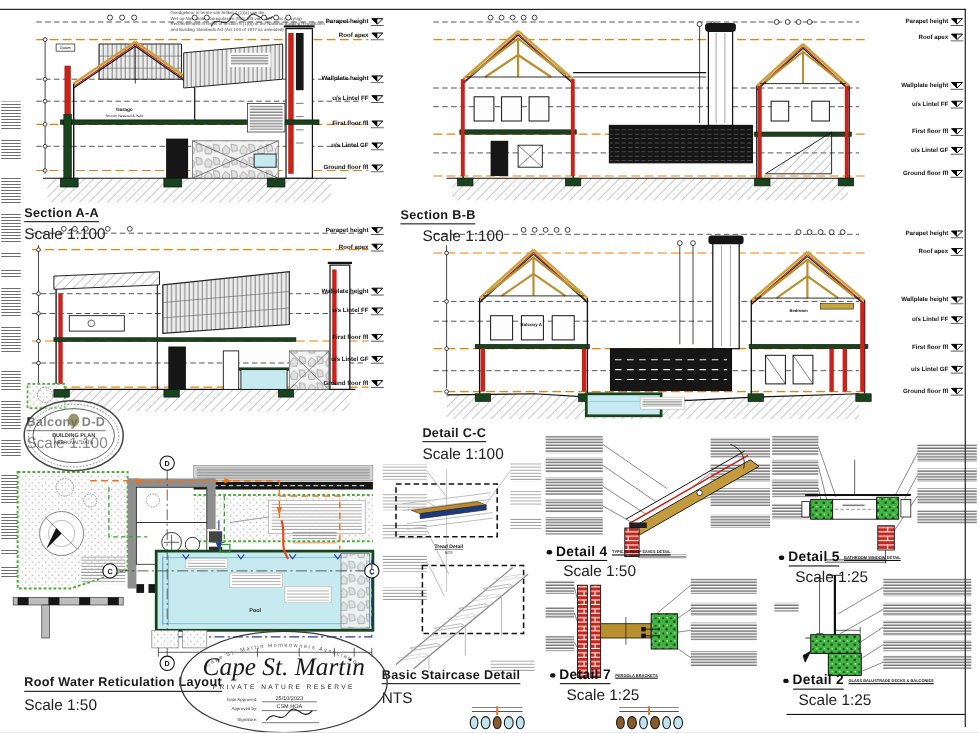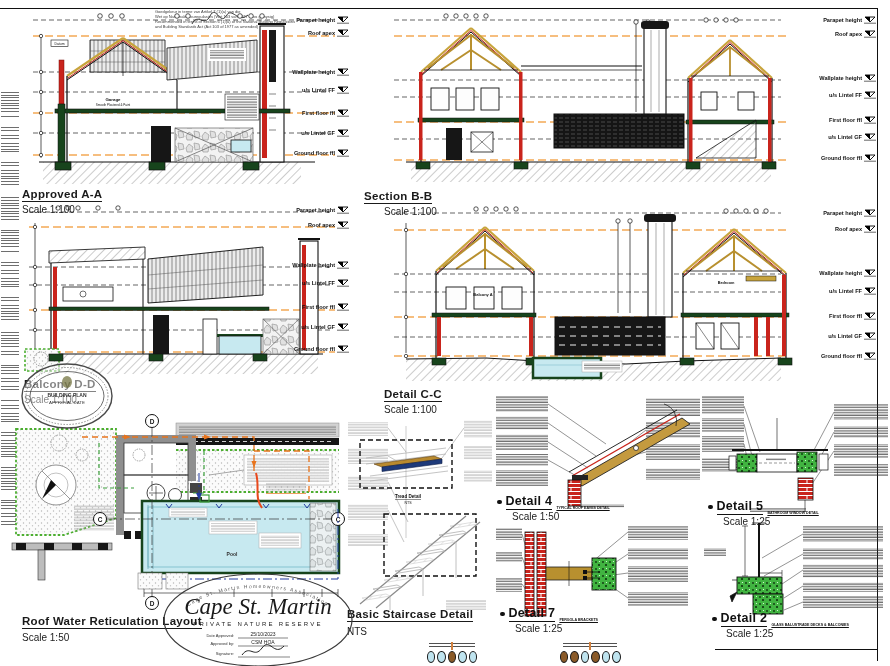--- a/index.html
+++ b/index.html
@@ -3,22 +3,22 @@
 <meta charset="utf-8">
 <style>
   html,body{margin:0;padding:0;background:#ddd;}
   #sheet{position:relative;width:890px;height:666px;background:#fff;overflow:hidden;
          font-family:"Liberation Sans",sans-serif;color:#111;}
   svg.draw{position:absolute;overflow:visible;}
   .frame{position:absolute;background:#111;}
   
   .stitle{position:absolute;font-weight:bold;font-size:11.5px;color:#1a1a1a;
           border-bottom:1.6px solid #1a1a1a;padding-bottom:1px;letter-spacing:.3px;white-space:nowrap;}
-  .sscale{position:absolute;font-size:10px;color:#222;white-space:nowrap;}
-  .dtitle{position:absolute;display:flex;align-items:flex-end;gap:4px;white-space:nowrap;}
+  .sscale{position:absolute;font-size:14px;color:#222;white-space:nowrap;}
+  .dtitle{position:absolute;display:flex;align-items:center;gap:4px;white-space:nowrap;}
   .dtitle .bullet{width:4.5px;height:4.5px;border-radius:50%;background:#111;align-self:center;}
   .dtitle b{font-size:12.5px;border-bottom:1.3px solid #111;padding-bottom:1px;letter-spacing:.3px;}
   .dtitle i{font-size:3.6px;font-weight:bold;font-style:normal;text-decoration:underline;color:#111;}
   
   .lvlcol{position:absolute;top:0;height:666px;}
   .lvl{position:absolute;right:0;display:flex;align-items:center;gap:2px;white-space:nowrap;}
   .lvl b{font-size:5.6px;font-weight:bold;color:#111;}
   .lc-a{left:285px;width:64px;} .lc-b{left:808px;width:68px;}
   .lc-c{left:808px;width:68px;} .lc-d{left:285px;width:64px;}
   .lc-a .lvl:nth-child(1){top:16px}.lc-a .lvl:nth-child(2){top:29px}.lc-a .lvl:nth-child(3){top:68px}
@@ -784,21 +784,21 @@
       <line x1="58" y1="55" x2="80" y2="55"></line>
         <line x1="80" y1="52" x2="80" y2="58"></line>
     </g>
     <g>
       <rect x="35" y="59" width="45" height="17" fill="url(#speck)" stroke="#111" stroke-width="0.9"></rect>
       <rect x="51" y="76" width="30" height="20" fill="url(#speck)" stroke="#111" stroke-width="0.9"></rect>
       <path d="M30 62 L35 62 M28 78 L35 74 L30 84 Z" stroke="#111" stroke-width="0.7" fill="#111"></path>
     </g>
   </svg>
 
-  <div class="stitle" style="left:22px;top:188px"><span>Approved A-A</span></div>
+  <div class="stitle" style="left:22px;top:188px"><span>Section A-A</span></div>
   <div class="sscale" style="left:22px;top:204px"><span>Scale 1:100</span></div>
   <div class="stitle" style="left:364px;top:190px"><span>Section B-B</span></div>
   <div class="sscale" style="left:384px;top:206px"><span>Scale 1:100</span></div>
   <div class="stitle" style="left:384px;top:388px"><span>Detail C-C</span></div>
   <div class="sscale" style="left:384px;top:404px"><span>Scale 1:100</span></div>
   <div class="stitle" style="left:24px;top:378px"><span>Balcony D-D</span></div>
   <div class="sscale" style="left:24px;top:394px"><span>Scale 1:100</span></div>
   <div class="stitle" style="left:22px;top:615px"><span>Roof Water Reticulation Layout</span></div>
   <div class="sscale" style="left:22px;top:632px"><span>Scale 1:50</span></div>
   <div class="stitle" style="left:347px;top:608px"><span>Basic Staircase Detail</span></div>

